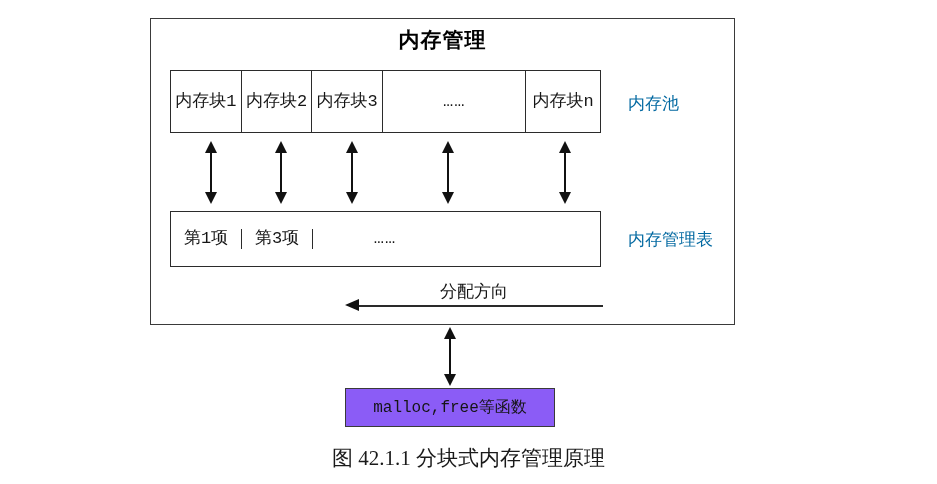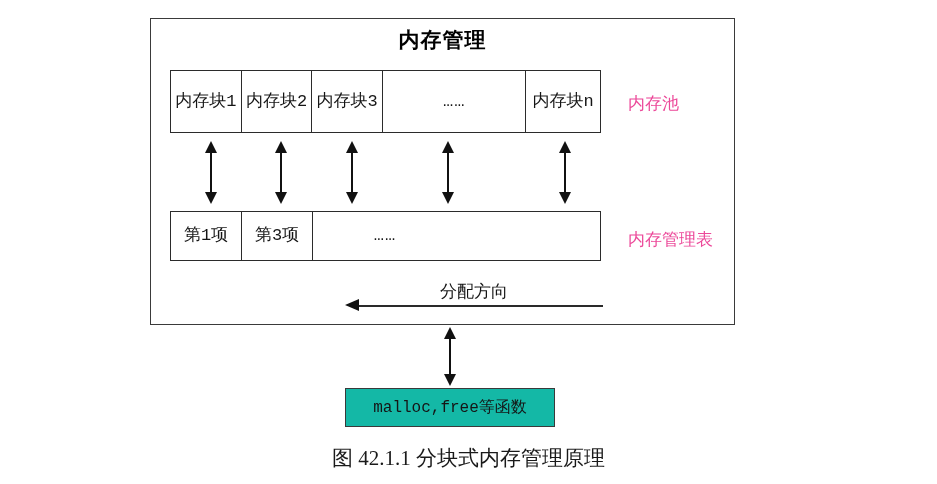--- a/index.html
+++ b/index.html
@@ -55,21 +55,22 @@
   .strip.pool {
     left: 170px;
     top: 70px;
     width: 431px;
     height: 63px;
   }
   .strip.table {
     left: 170px;
     top: 211px;
     width: 431px;
-    height: 50px;
+    height: 56px;
+    align-items: center;
   }
   .cell {
     border-right: 1px solid #2b2b2b;
     box-sizing: border-box;
     display: flex;
     flex-direction: row;
     align-items: center;
     justify-content: center;
     font-size: 17px;
     line-height: 1.12;
@@ -96,21 +97,21 @@
   .table .c0 { width: 71px; }
   .table .c1 { width: 71px; }
   .table .c2 { width: 71px; }
   .table .c3 { width: 144px; }
   .table .c4 { width: 74px; }
 
   
   .side-label {
     position: absolute;
     font-size: 17px;
-    color: #ec4899;
+    color: #0369a1;
     white-space: nowrap;
   }
   .side-label.pool-label { left: 628px; top: 92px; }
   .side-label.table-label { left: 628px; top: 228px; }
 
   
   .dbl-arrow {
     position: absolute;
     width: 14px;
   }
@@ -188,21 +189,21 @@
 
   
   .malloc-box {
     position: absolute;
     left: 345px;
     top: 388px;
     width: 210px;
     height: 39px;
     border: 1px solid #3a3a3a;
     box-sizing: border-box;
-    background: #14b8a6;
+    background: #8b5cf6;
     display: flex;
     align-items: center;
     justify-content: center;
     font-family: "Liberation Mono", "DejaVu Sans Mono", monospace;
     font-size: 16px;
     color: #151515;
     white-space: nowrap;
   }
 
   

